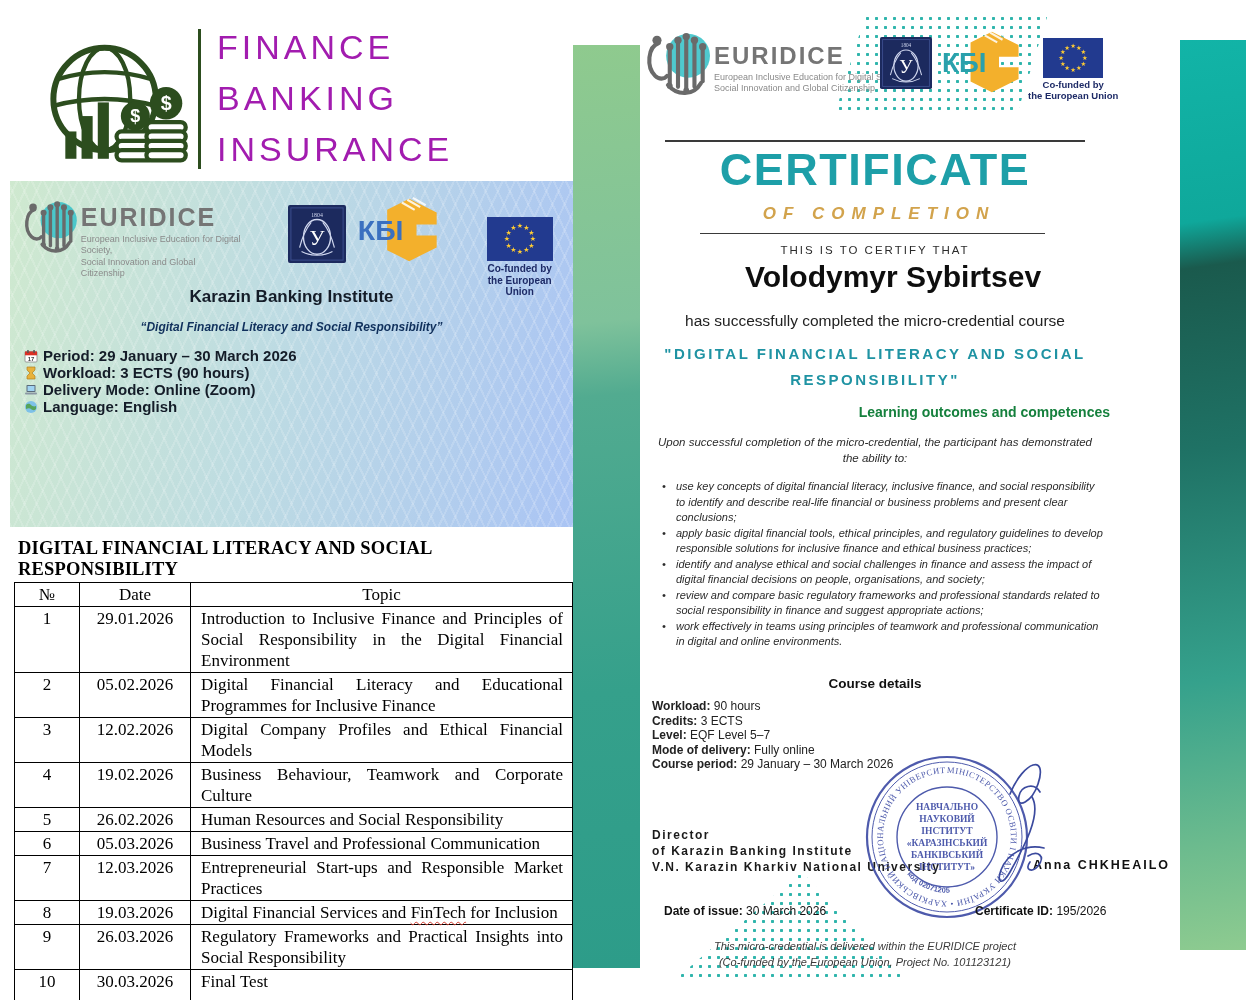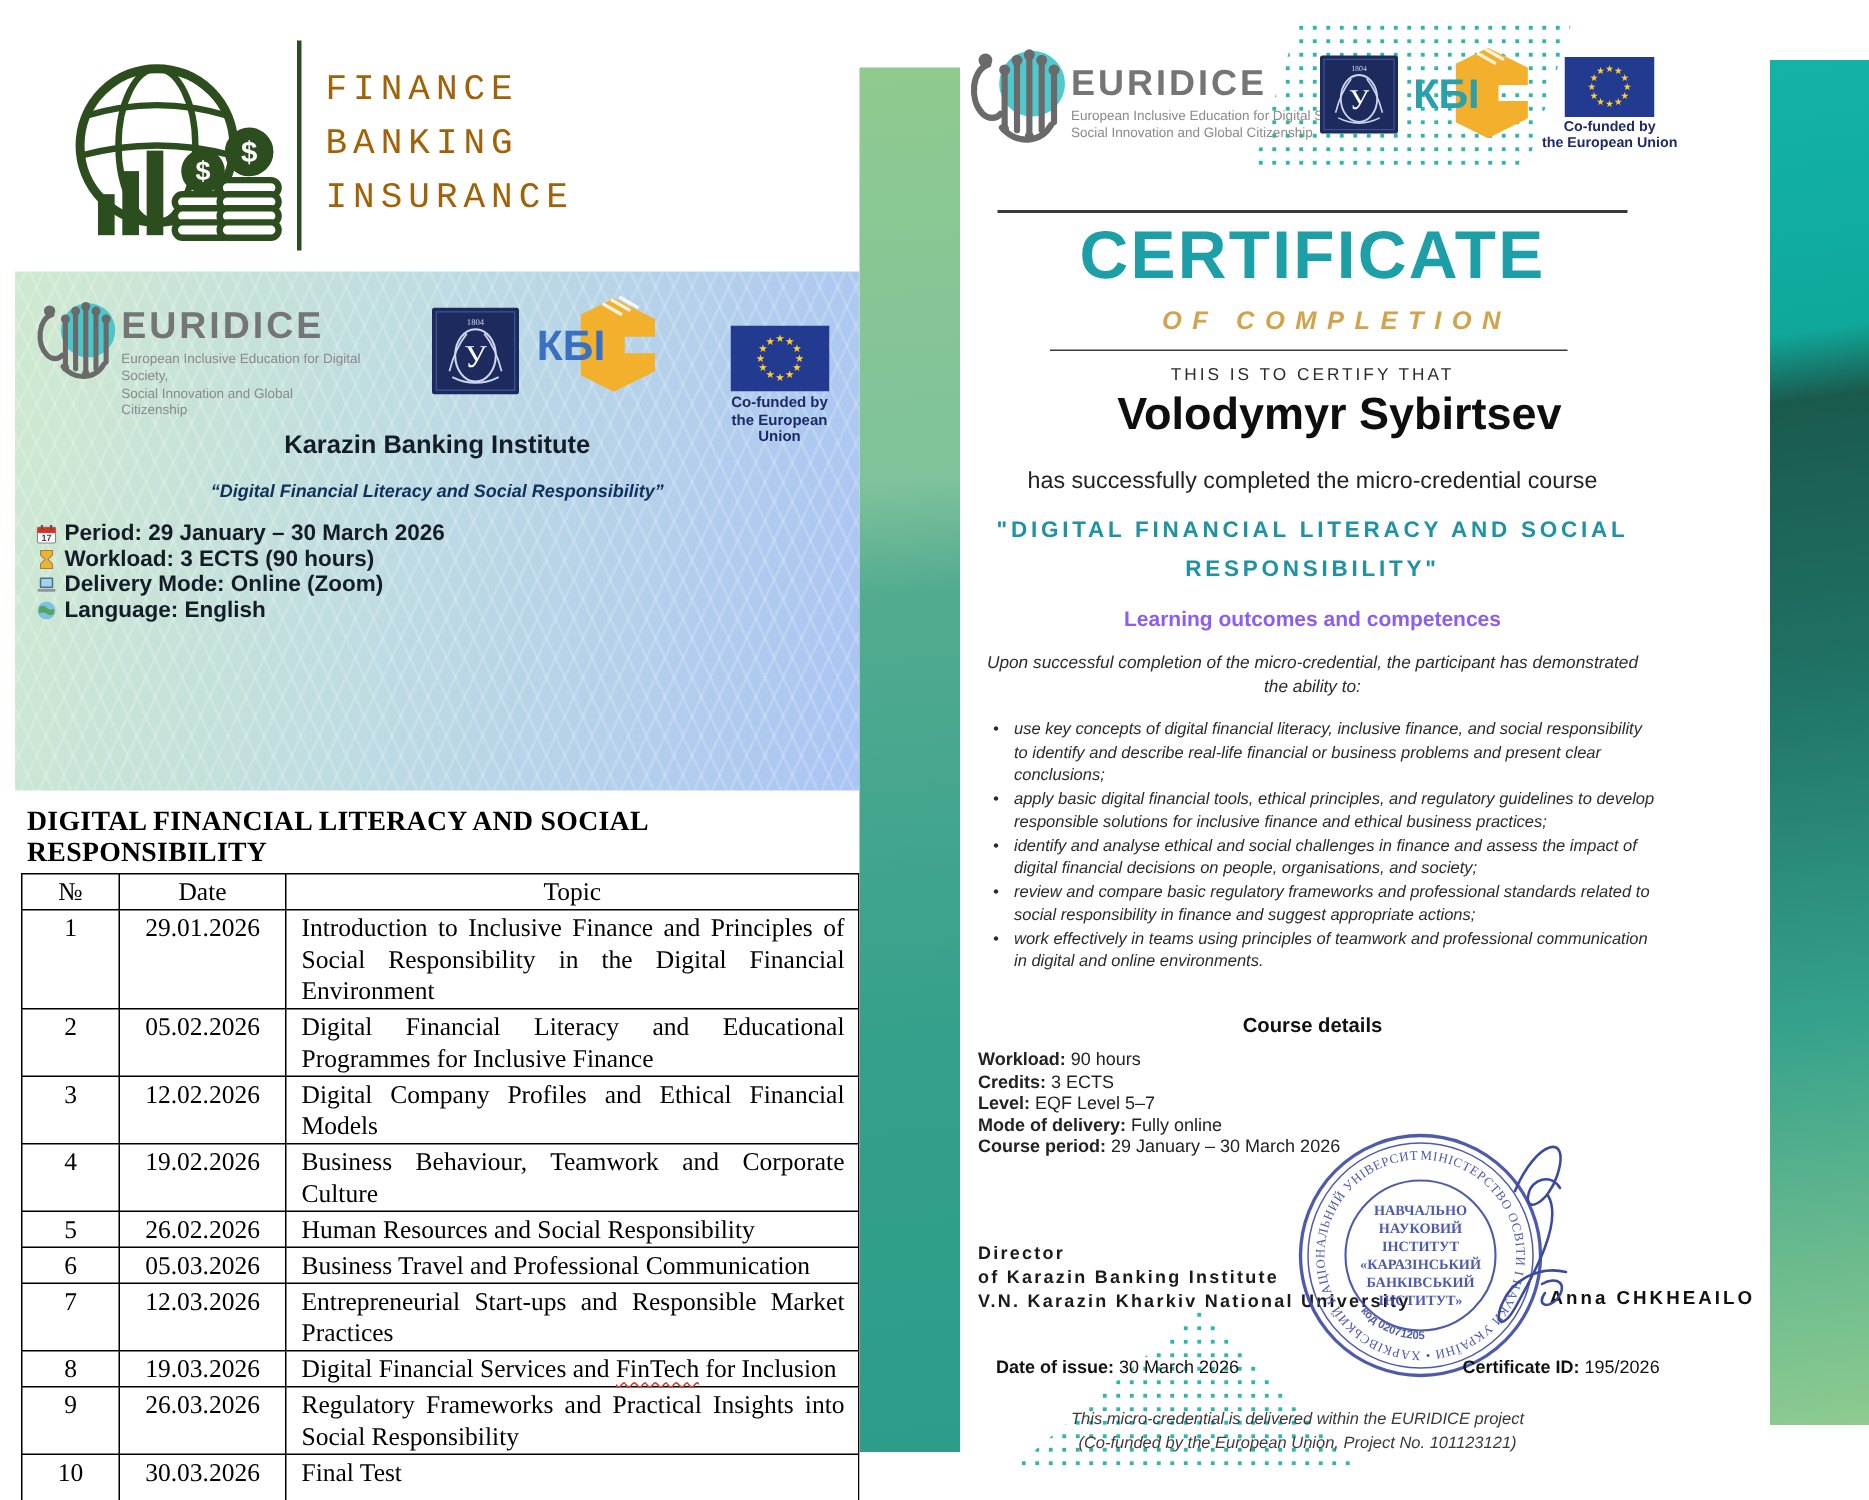--- a/index.html
+++ b/index.html
@@ -5,21 +5,21 @@
   * { margin:0; padding:0; box-sizing:border-box; }
   html,body { width:1246px; height:1000px; background:#fff; font-family:"Liberation Sans",sans-serif; }
   .canvas { position:relative; width:1246px; height:1000px; overflow:hidden; background:#fff; }
 
   
   .page-left { position:absolute; left:0; top:0; width:573px; height:1000px; background:#fff; }
 
   .brand { position:absolute; left:38px; top:22px; display:flex; align-items:center; }
   .brand-icon { width:152px; height:150px; }
   .brand-divider { width:3px; height:140px; background:#2c4d1e; margin:0 16px 0 8px; }
-  .brand-text { font-family:Liberation Mono, monospace; font-size:24px; letter-spacing:4px; color:#a16207; line-height:1.5; font-weight:500; }
+  .brand-text { font-family:Liberation Sans, sans-serif; font-size:34px; letter-spacing:4px; color:#a21caf; line-height:1.5; font-weight:500; }
 
   .flyer { position:absolute; left:10px; top:181px; width:563px; height:346px;
            background:linear-gradient(100deg,#cfe9cf 0%,#bedce2 45%,#aac4f4 100%); overflow:hidden; }
   .flyer::before { content:""; position:absolute; inset:0; pointer-events:none;
      background:repeating-linear-gradient(65deg, rgba(255,255,255,.16) 0 2px, transparent 2px 11px),
                 repeating-linear-gradient(-65deg, rgba(255,255,255,.16) 0 2px, transparent 2px 11px); }
   .flyer-inner { position:relative; padding:10px 14px; height:100%; }
   .flyer-logos { display:flex; align-items:flex-start; height:84px; }
   .eur-logo { display:flex; align-items:flex-start; }
   .eur-text { margin-left:4px; margin-top:14px; }
@@ -70,28 +70,28 @@
   .ce-eur .eur-name { font-size:24px; }
   .ce-kar { position:absolute; left:240px; top:6px; }
   .ce-kbi { position:absolute; left:300px; top:2px; }
   .ce-eu  { position:absolute; left:388px; top:10px; text-align:center; }
   .ce-eu .eu-cap { font-size:9.5px; }
 
   .line1 { position:absolute; left:25px; top:140px; width:420px; border-top:2px solid #3a3a3a; z-index:1; }
   .line2 { position:absolute; left:60px; top:233px; width:345px; border-top:1.5px solid #3a3a3a; z-index:1; }
   .cert-title { position:absolute; left:0; top:144px; width:470px; text-align:center; font-size:45px; font-weight:800;
                 letter-spacing:1.5px; color:#1d9fa8; z-index:1; }
-  .cert-sub { position:absolute; left:16px; top:204px; width:470px; text-align:center; font-size:17px; font-style:italic;
+  .cert-sub { position:absolute; left:4px; top:204px; width:470px; text-align:center; font-size:17px; font-style:italic;
               letter-spacing:7px; color:#d2a34c; font-weight:600; z-index:1; }
   .certify { position:absolute; left:0; top:244px; width:470px; text-align:center; font-size:11.5px; letter-spacing:2px; color:#2b2b2b; z-index:1; }
   .recipient { position:absolute; left:18px; top:260px; width:470px; text-align:center; font-size:30px; font-weight:800; color:#0e0e0e; z-index:1; }
   .completed { position:absolute; left:0; top:312px; width:470px; text-align:center; font-size:15.5px; color:#222; z-index:1; }
   .course-title { position:absolute; left:15px; top:341px; width:440px; text-align:center; font-size:15px; font-weight:bold;
                   letter-spacing:2.5px; color:#1f93a3; line-height:1.75; z-index:1; }
-  .outcomes-h { position:absolute; left:0; top:404px; width:470px; text-align:center; font-size:14px; font-weight:bold; color:#8b5cf6; z-index:1; }
+  .outcomes-h { position:absolute; left:0; top:404px; width:470px; text-align:right; font-size:14px; font-weight:bold; color:#15803d; z-index:1; }
   .outcomes-intro { position:absolute; left:10px; top:434px; width:450px; text-align:center; font-size:11.5px; font-style:italic; color:#2b2b2b; line-height:16px; z-index:1; }
   .bullets { position:absolute; left:22px; top:479px; width:442px; z-index:1; }
   .bullet { display:flex; gap:8px; font-size:11px; font-style:italic; color:#2b2b2b; line-height:15.5px; }
   .b-dot { flex:0 0 6px; margin-top:0; }
   .cd-h { position:absolute; left:0; top:676px; width:470px; text-align:center; font-size:13.5px; font-weight:bold; color:#111; z-index:1; }
   .cd-lines { position:absolute; left:12px; top:699px; font-size:12px; color:#222; line-height:14.6px; z-index:1; }
   .role { position:absolute; left:12px; top:827px; font-size:12px; font-weight:bold; letter-spacing:1.5px; color:#1a1a1a; line-height:16px; z-index:1; }
   .stamp { position:absolute; left:222px; top:752px; width:170px; height:170px; z-index:2; opacity:.92; }
   .sig { position:absolute; left:332px; top:752px; width:110px; height:170px; z-index:3; }
   .anna { position:absolute; left:370px; top:858px; width:160px; text-align:right; font-size:12.5px; font-weight:bold; letter-spacing:2px; color:#111; z-index:2; }

